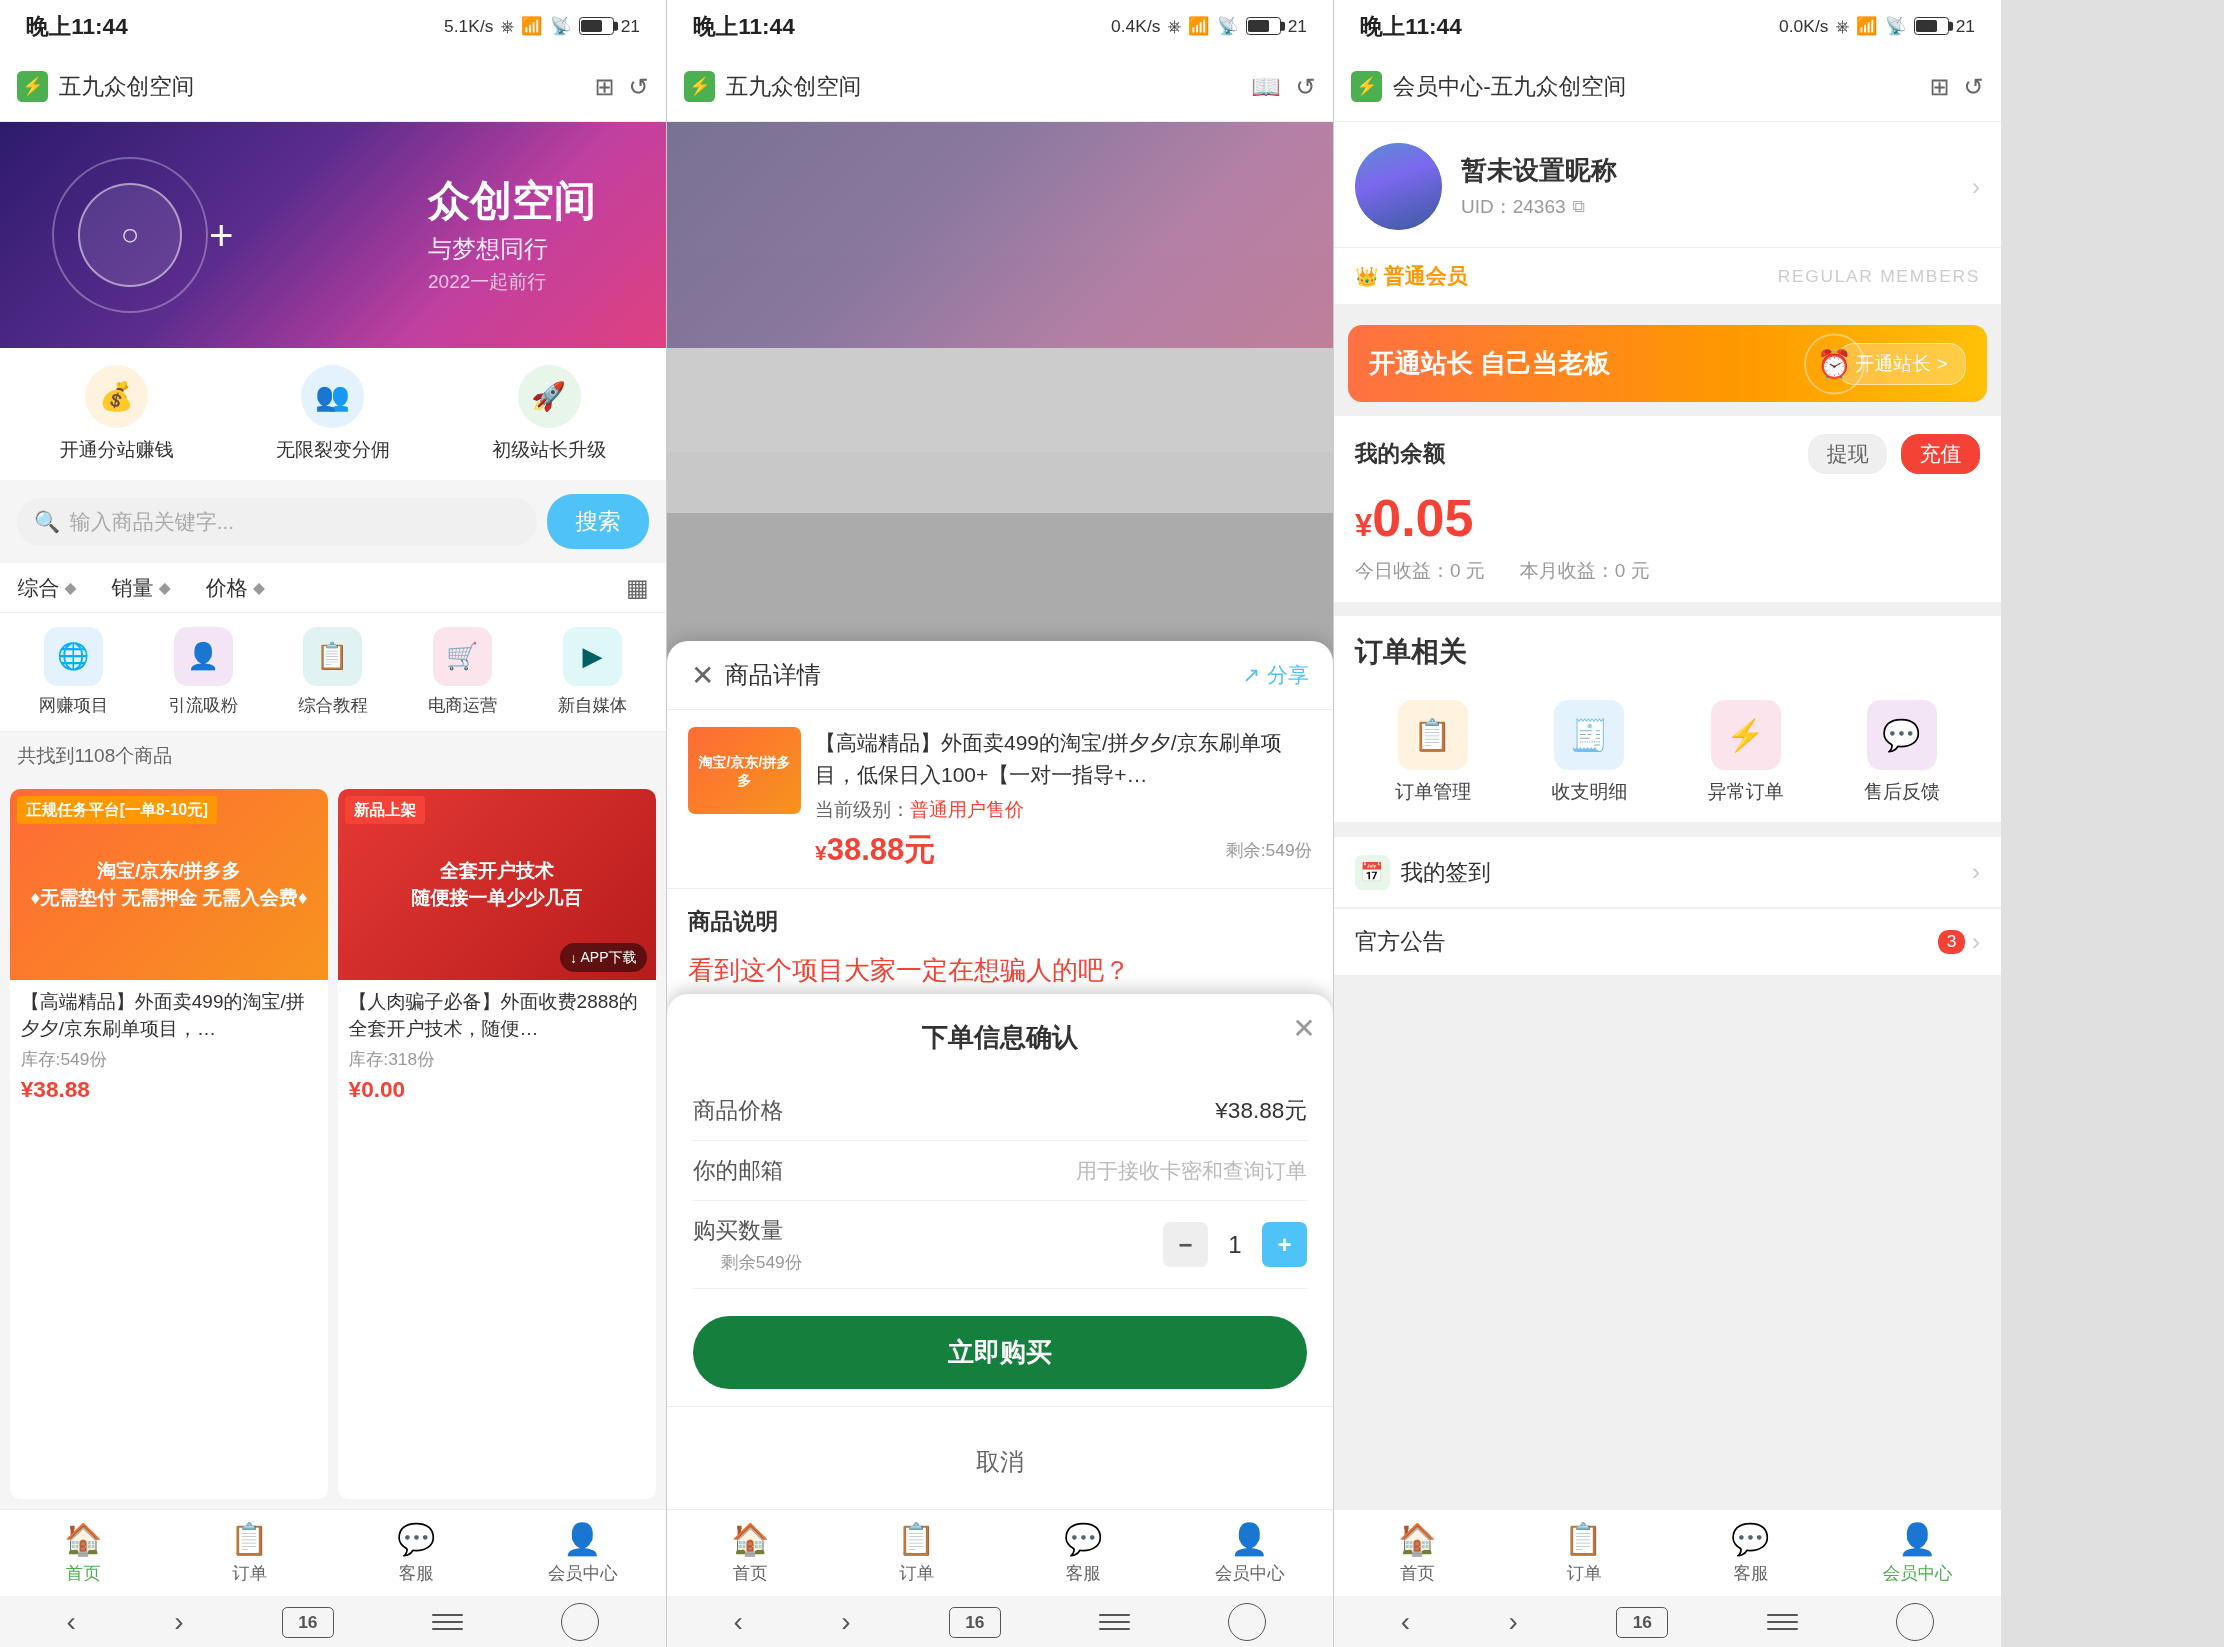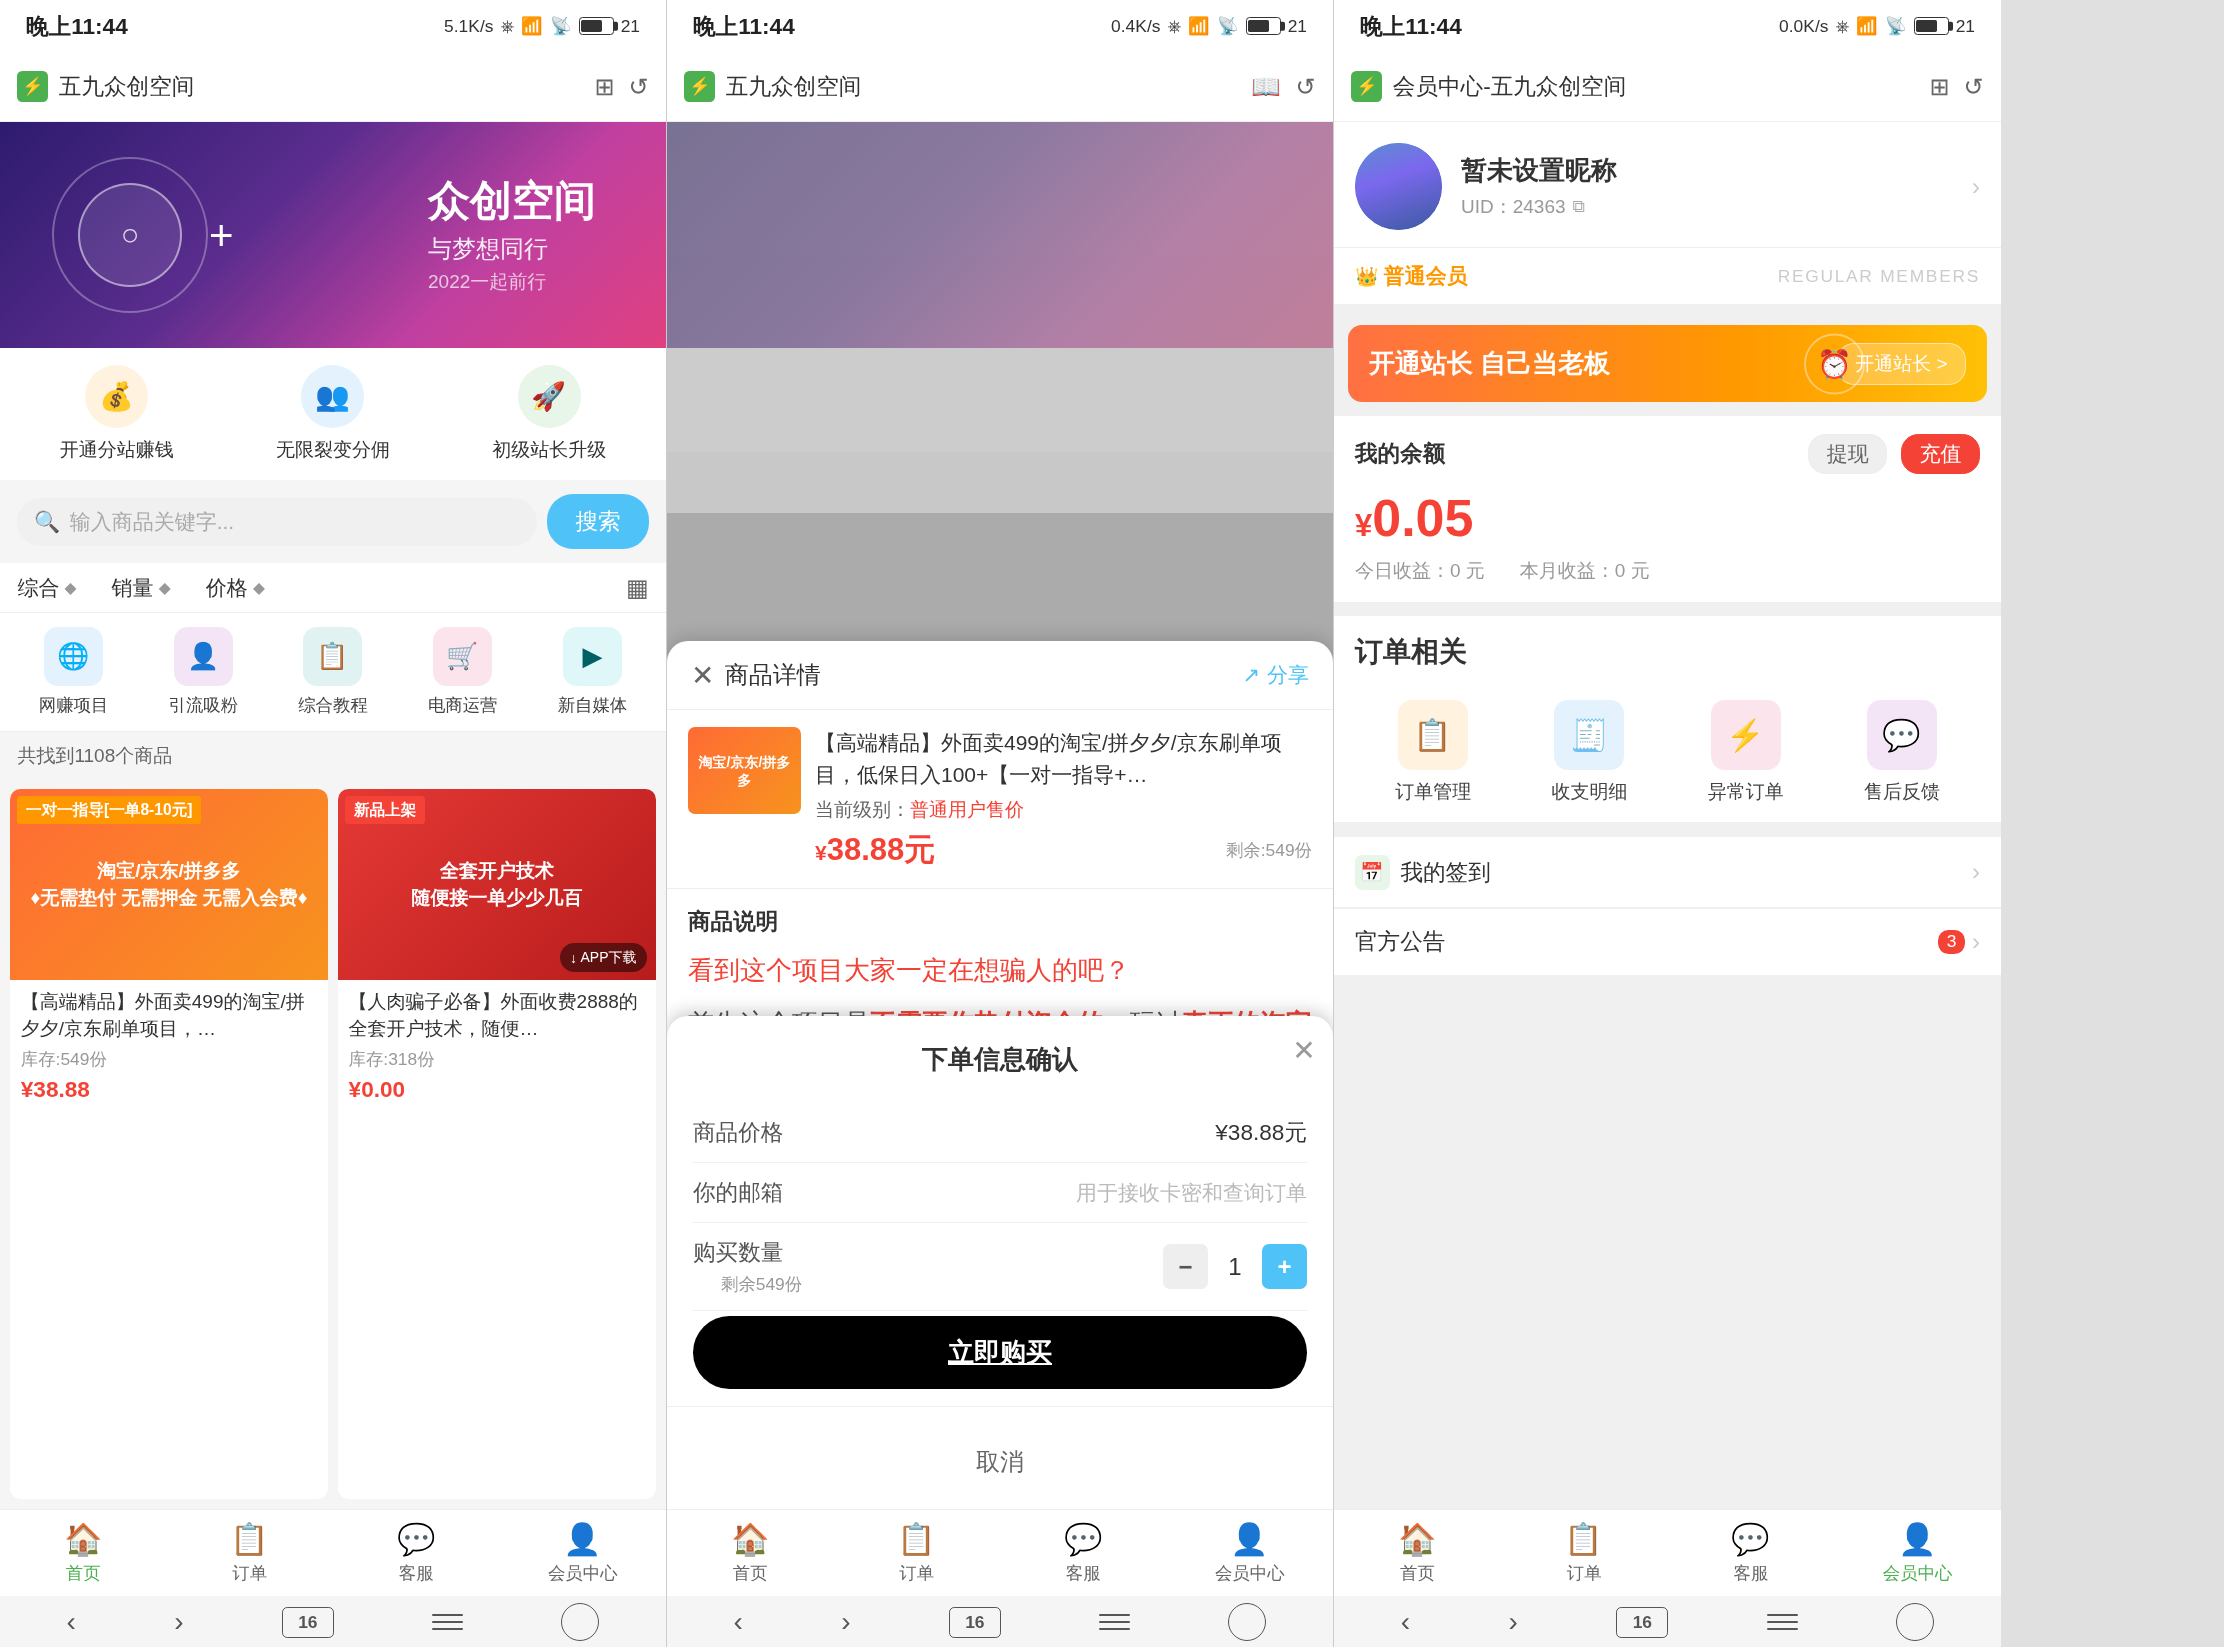--- a/index.html
+++ b/index.html
@@ -428,31 +428,30 @@
       display: flex; align-items: center; justify-content: center;
       font-size: 24px; font-weight: 700;
       cursor: pointer;
     }
     .qty-minus { background: #eee; color: #555; }
     .qty-plus { background: #4fc3f7; color: #fff; }
     .qty-num { font-size: 24px; color: #333; min-width: 26px; text-align: center; }
     .qty-stock { font-size: 17.4px; color: #999; margin-left: 28px; }
     .buy-now-btn {
       width: 100%;
-      background: #000000;
+      background: #15803d;
       color: #fff;
       border: none;
       border-radius: 43px;
       padding: 19px;
       font-size: 26px;
       font-weight: 600;
-      margin-top: 5px;
+      margin-top: 27px;
       cursor: pointer;
       text-align: center;
-      text-decoration: underline;
     }
     .cancel-btn {
       width: 100%;
       background: none;
       border: none;
       font-size: 24px;
       color: #666;
       padding: 14px;
       cursor: pointer;
       text-align: center;
@@ -752,21 +751,21 @@
       </div>
     </div>
 
     <div class="result-count">共找到1108个商品</div>
 
     <div class="product-grid">
 
       <div class="product-card">
         <div class="product-image">
           <div class="product-img-taobao">
-            <div class="tag-badge">一对一指导[一单8-10元]</div>
+            <div class="tag-badge">正规任务平台[一单8-10元]</div>
             <div class="product-img-text">淘宝/京东/拼多多<br>♦无需垫付 无需押金 无需入会费♦</div>
           </div>
         </div>
         <div class="product-info">
           <div class="product-title">【高端精品】外面卖499的淘宝/拼夕夕/京东刷单项目，…</div>
           <div class="product-meta">库存:549份</div>
           <div class="product-price">¥38.88</div>
         </div>
       </div>
 

